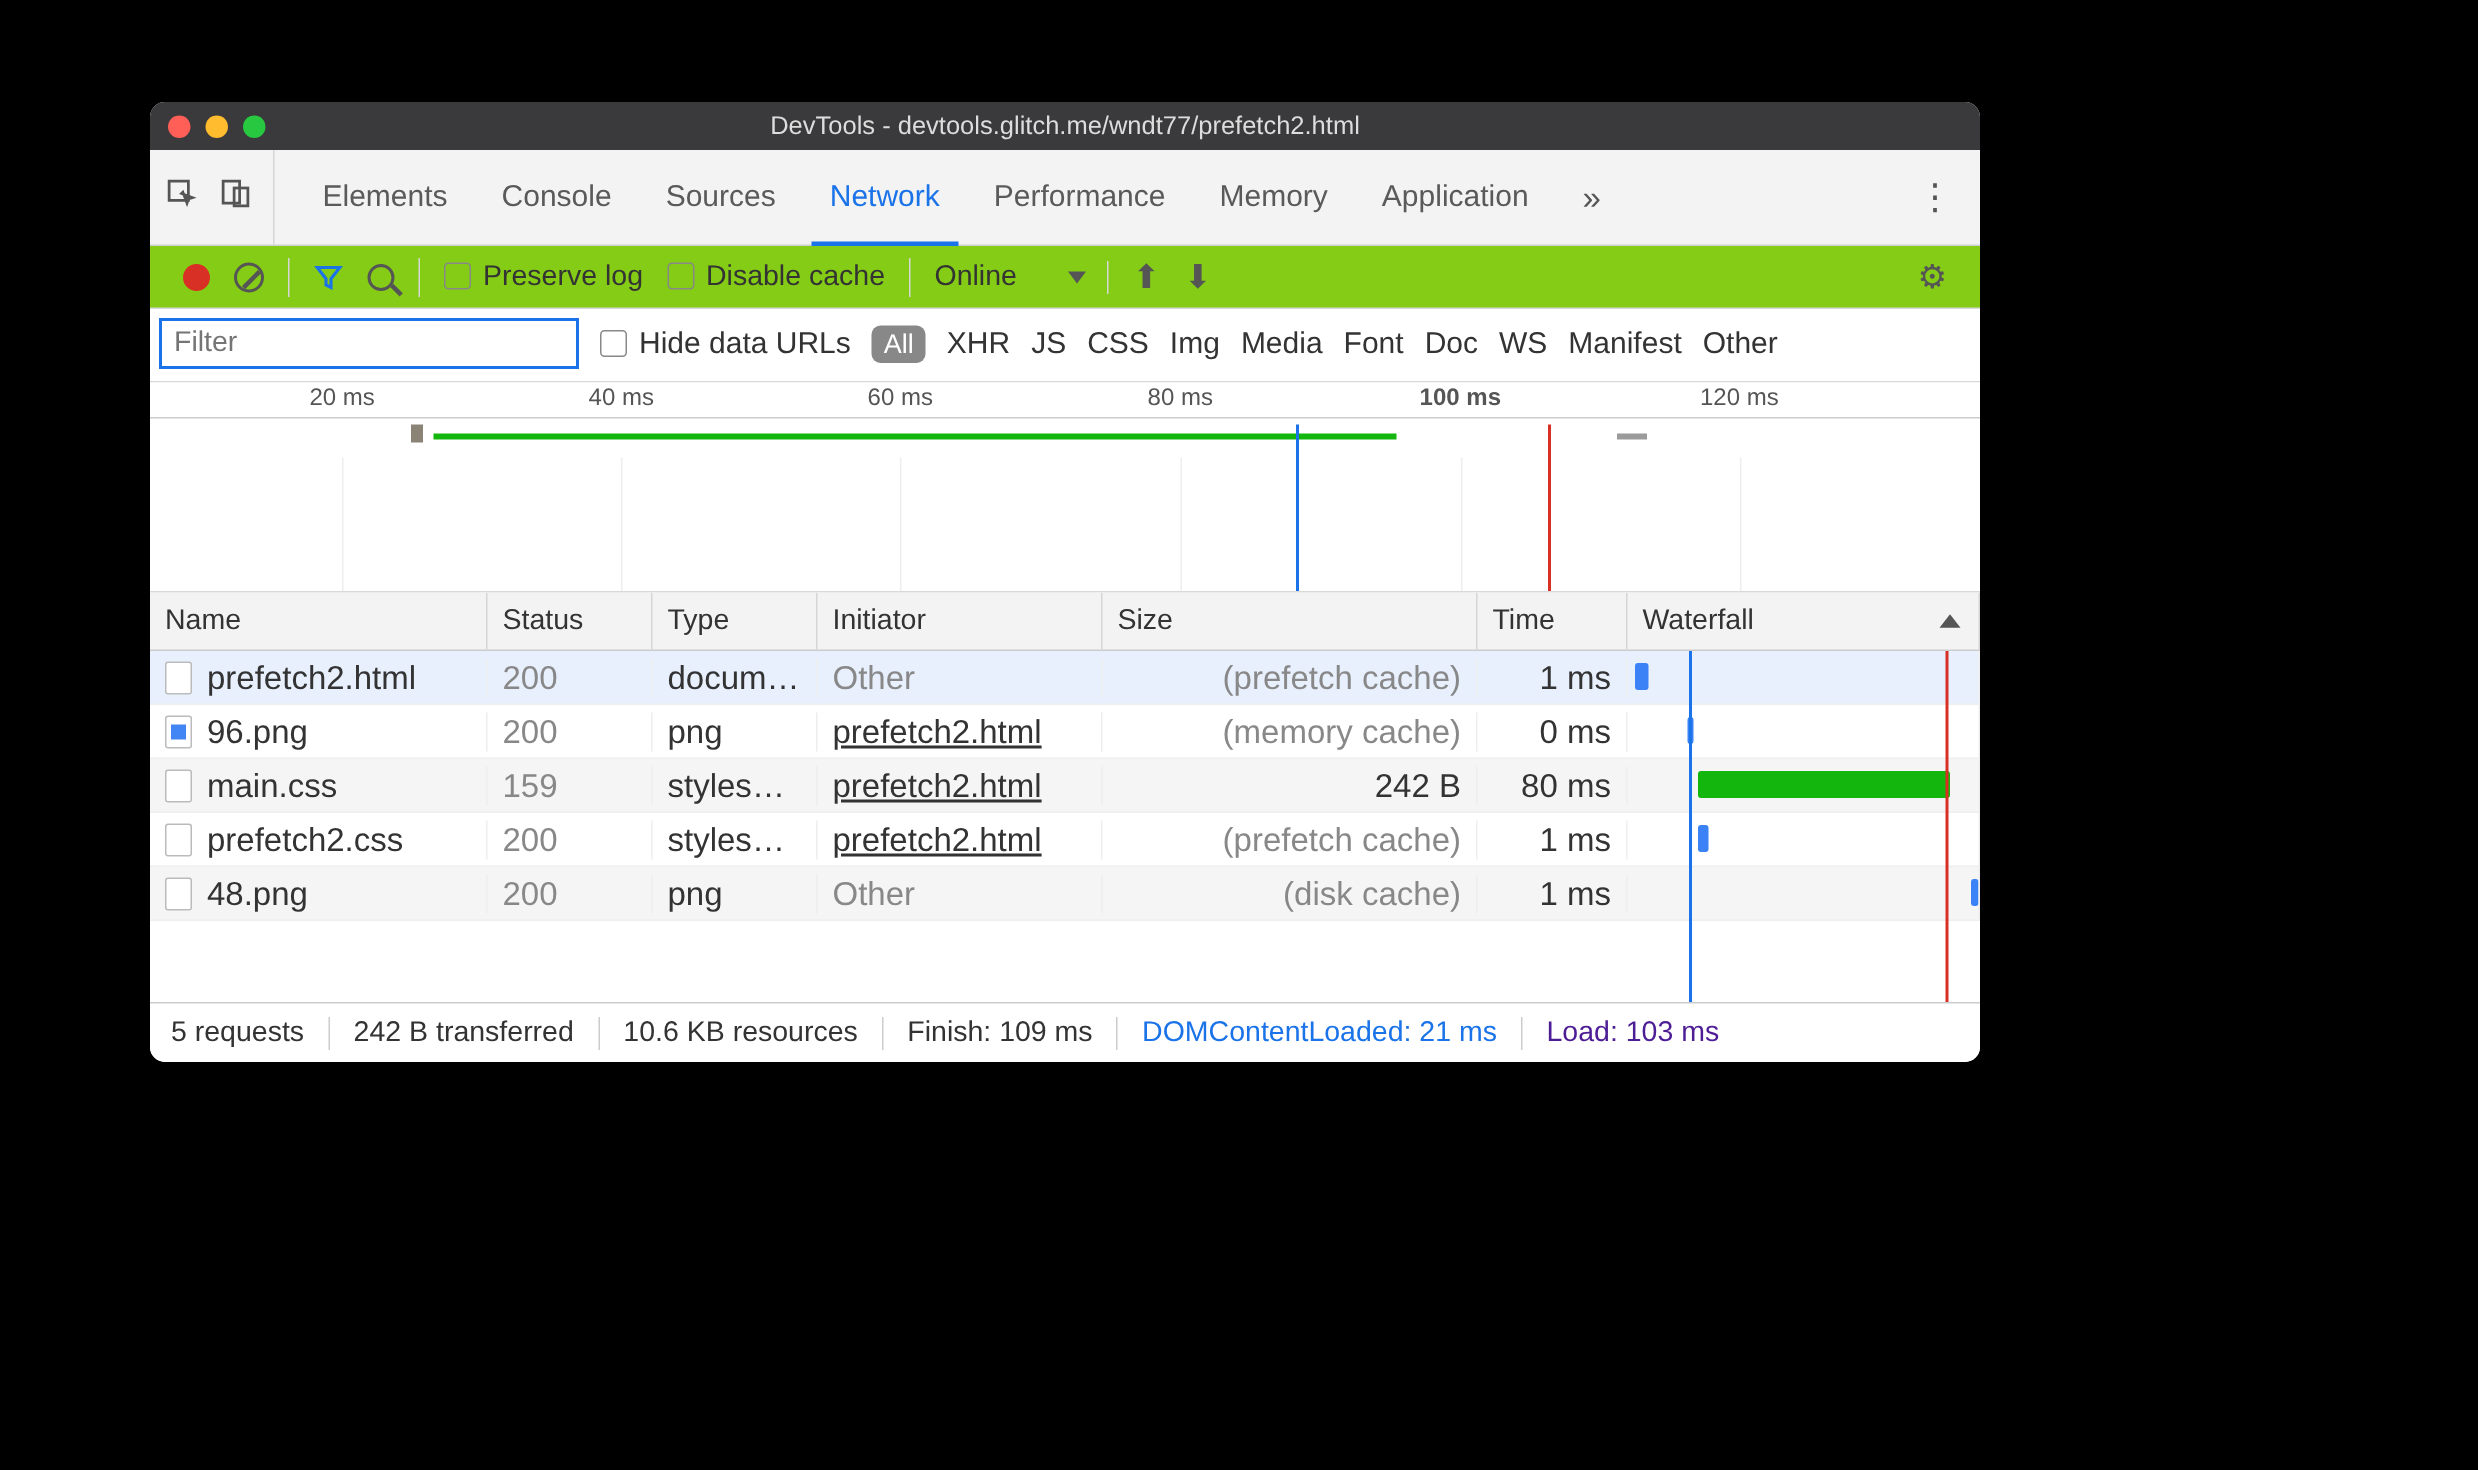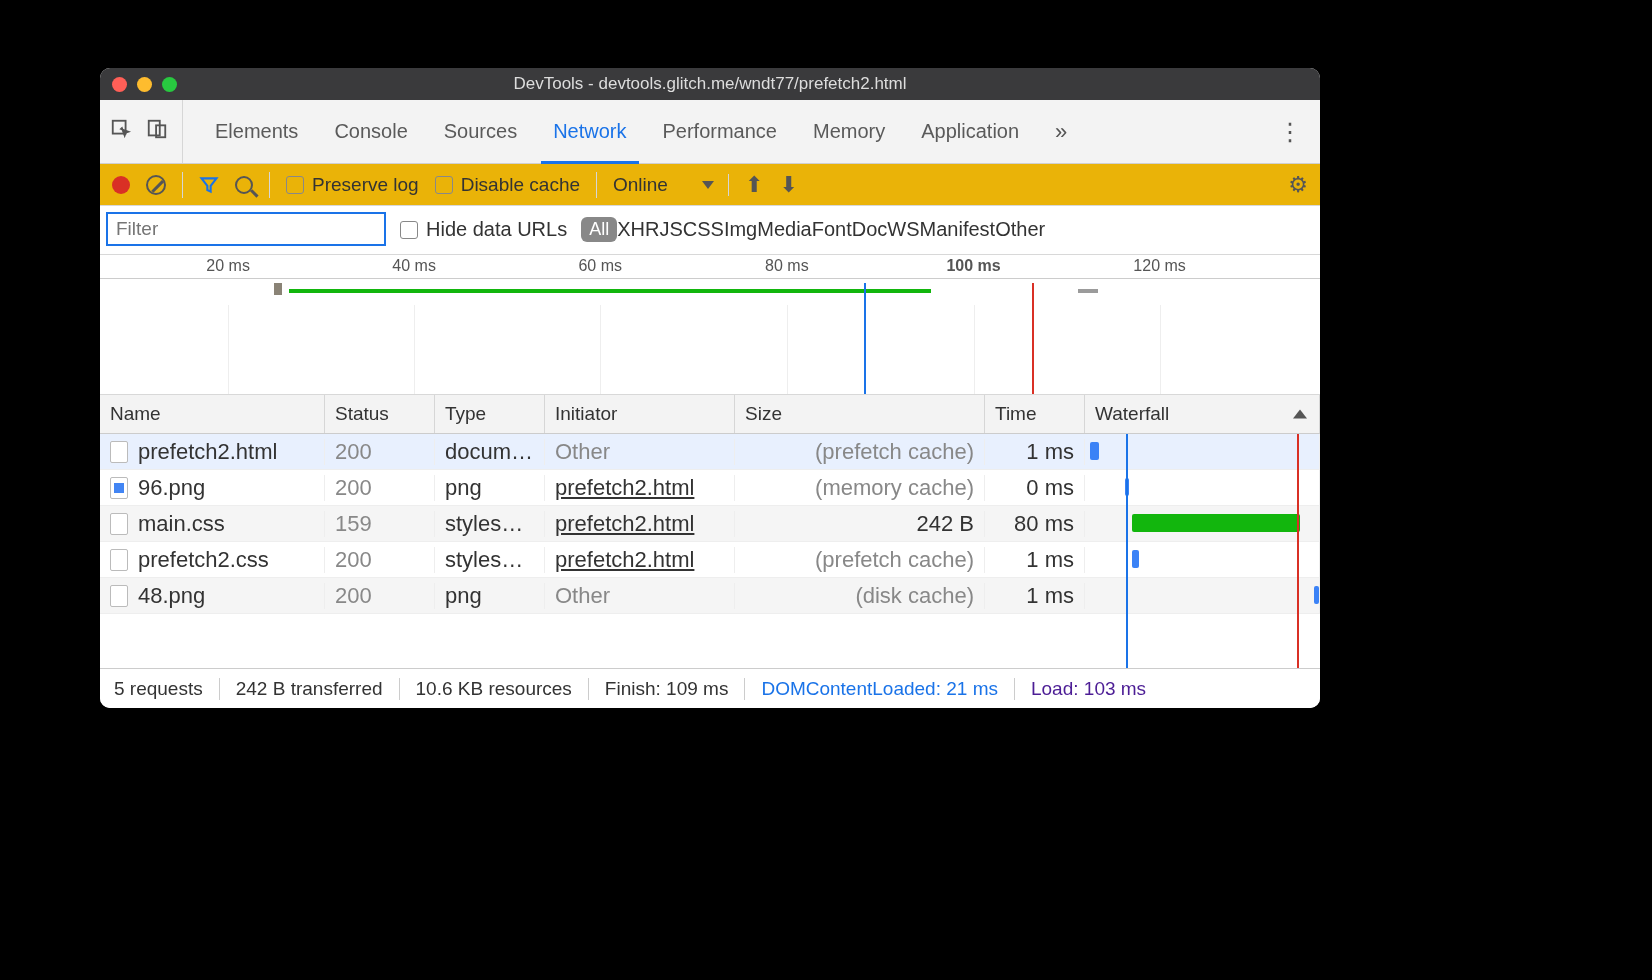--- a/index.html
+++ b/index.html
@@ -67,24 +67,24 @@
   .tabs .right { margin-left: auto; display: flex; align-items: center; gap: 20px; padding-right: 8px; }
   .chev { font-size: 22px; color: #555; }
   .vdots { font-size: 24px; color: #555; line-height: 0; }
 
   
   .toolbar {
     height: 42px;
     border-bottom: 1px solid #d8d8d8;
     display: flex; align-items: center;
     gap: 16px;
-    padding: 0 12px;
+    padding: 0 22px;
     font-size: 19px;
     color: #333;
-    background: #eab308;
+    background: #84cc16;
   }
   .record-dot { width: 18px; height: 18px; border-radius: 50%; background: #d93025; }
   .icon-prohibit { width: 20px; height: 20px; border: 2.5px solid #555; border-radius: 50%; position: relative; }
   .icon-prohibit::after { content: ""; position: absolute; left: 2px; top: 8px; width: 15px; height: 2.5px; background: #555; transform: rotate(-45deg); }
   .funnel { width: 20px; height: 20px; color: #1a73e8; }
   .funnel svg path { stroke: #1a73e8; }
   .magnifier { width: 18px; height: 18px; border: 2.5px solid #555; border-radius: 50%; position: relative; }
   .magnifier::after { content: ""; position: absolute; width: 9px; height: 2.5px; background: #555; right: -8px; bottom: -3px; transform: rotate(45deg); }
   .vline { width: 1px; height: 26px; background: #d6d6d6; }
   .cbx { width: 18px; height: 18px; border: 1.5px solid #888; border-radius: 3px; display: inline-block; margin-right: 8px; vertical-align: -3px; }
@@ -290,21 +290,21 @@
     </div>
     <span class="up-arrow">⬆</span>
     <span class="down-arrow">⬇</span>
     <div class="spacer"></div>
     <span class="gear">⚙</span>
   </div>
 
   <div class="filter-row">
     <input class="filter-input" placeholder="Filter" style="">
     <label><span class="cbx"></span><span>Hide data URLs</span></label>
-    <div id="filter-types" style="display:flex;align-items:center">
+    <div id="filter-types" style="display:flex;gap:14px;align-items:center">
         <span class="pill">All</span>
         <span class="ft-item">XHR</span>
         <span class="ft-item">JS</span>
         <span class="ft-item">CSS</span>
         <span class="ft-item">Img</span>
         <span class="ft-item">Media</span>
         <span class="ft-item">Font</span>
         <span class="ft-item">Doc</span>
         <span class="ft-item">WS</span>
         <span class="ft-item">Manifest</span>

